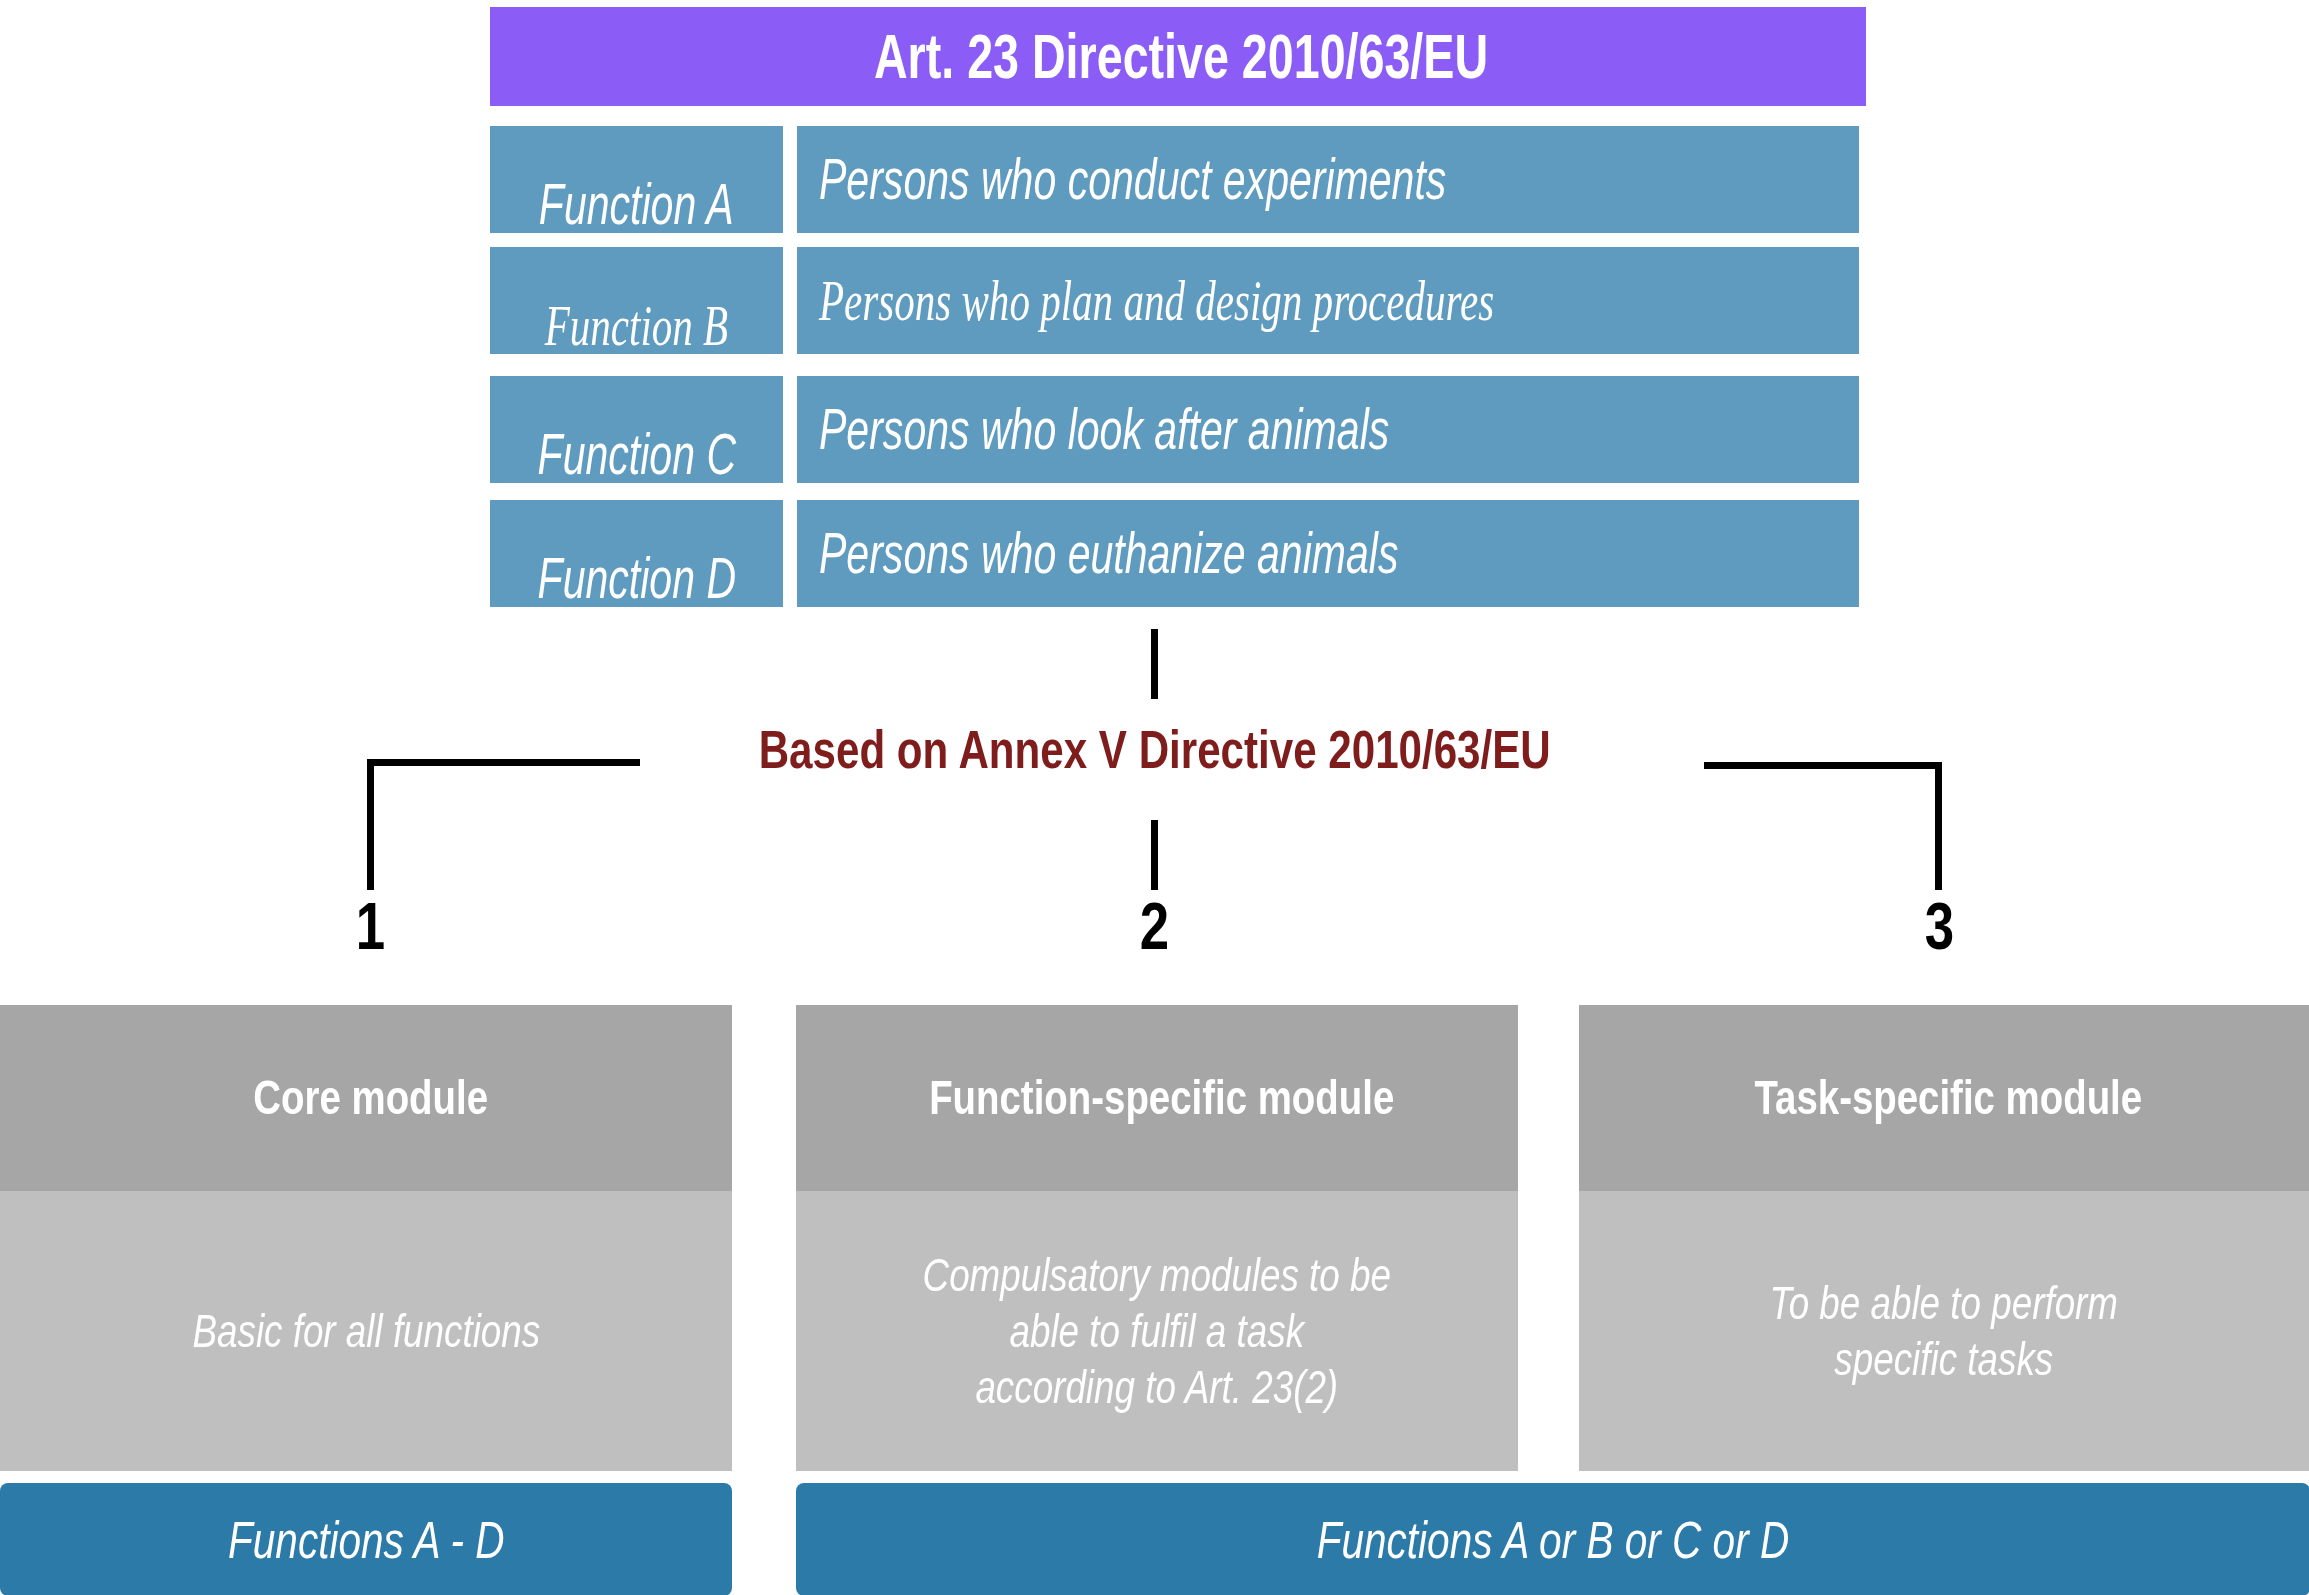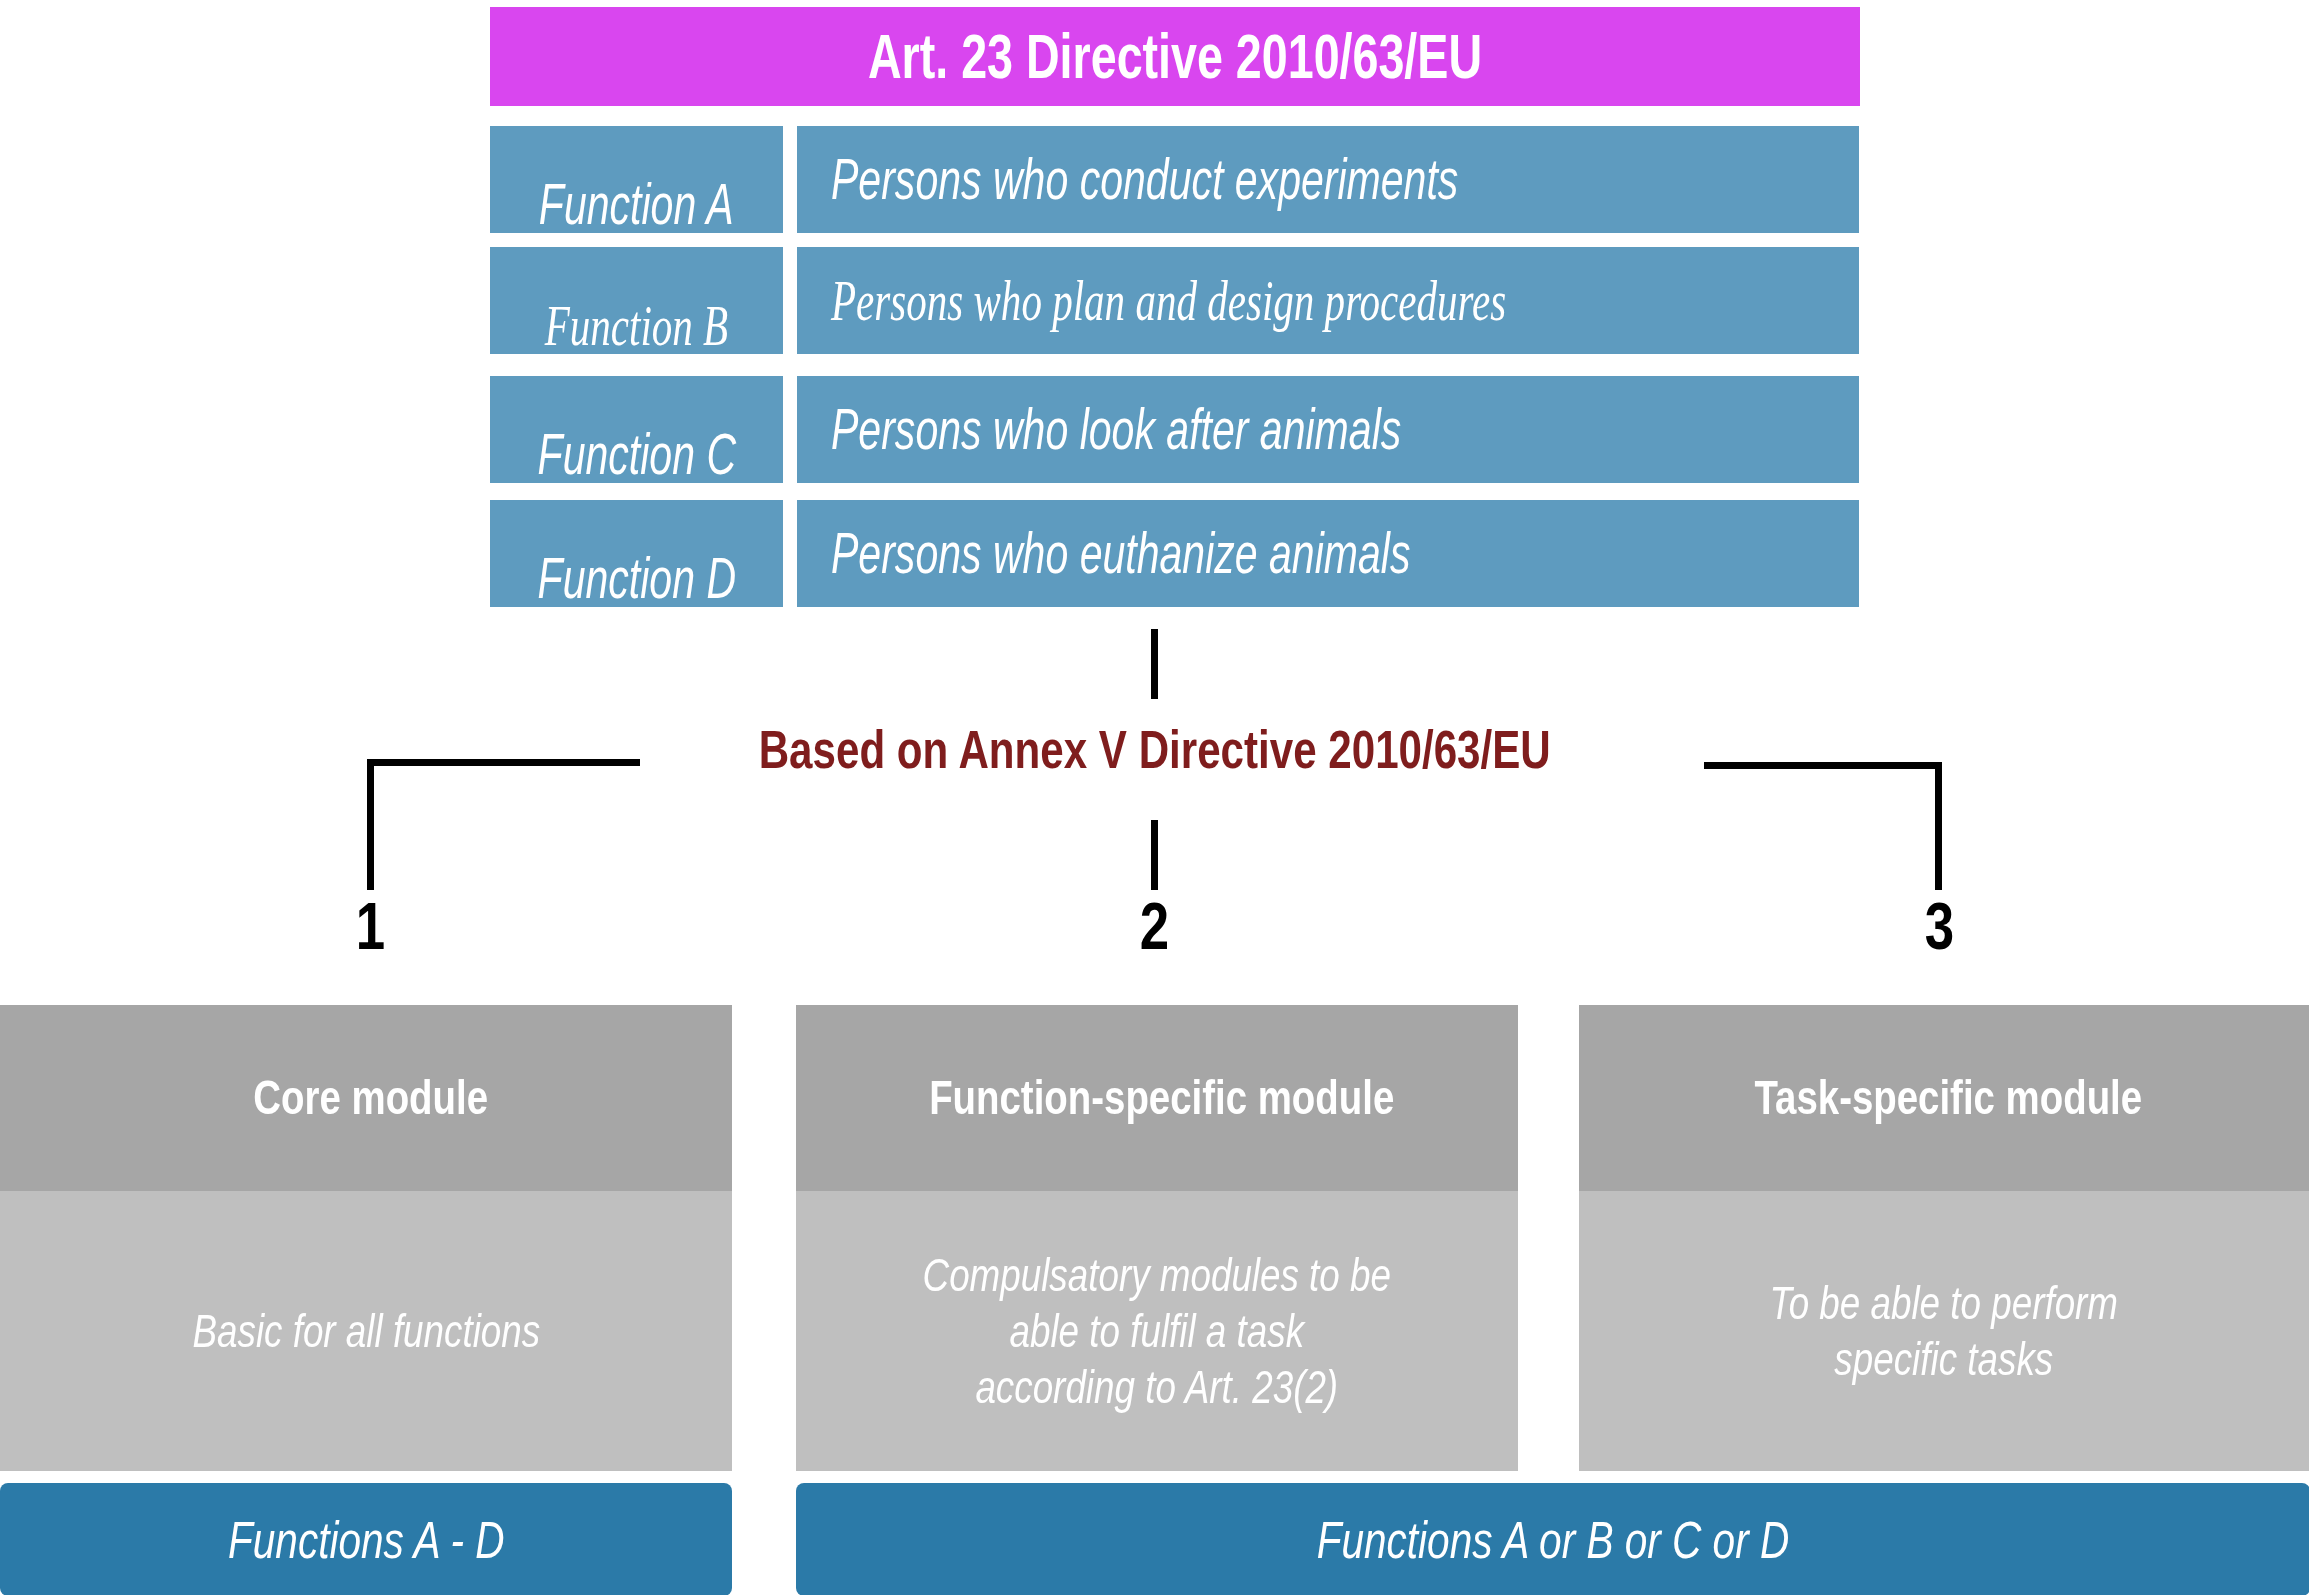--- a/index.html
+++ b/index.html
@@ -23,24 +23,25 @@
     height: 1596px;
   }
 
   
   .directive-header {
     position: absolute;
     left: 490px;
     top: 7.4px;
     width: 1370px;
     height: 99px;
-    background: #d946ef;
-    display: flex;
-    align-items: center;
-    justify-content: center;
+    background: #8b5cf6;
+    display: flex;
+    align-items: center;
+    justify-content: center;
+    padding-left: 6px;
   }
   .directive-header-text {
     color: #ffffff;
     font-size: 63px;
     font-weight: bold;
     font-stretch: condensed;
     transform: scaleX(0.74);
     transform-origin: center center;
     white-space: nowrap;
     letter-spacing: 0px;
@@ -71,21 +72,21 @@
   }
   .fn-desc-box {
     position: absolute;
     left: 307px;
     top: 0;
     width: 1062px;
     height: 107px;
     background: #5e9bbf;
     display: flex;
     align-items: center;
-    padding-left: 34px;
+    padding-left: 22px;
     box-sizing: border-box;
   }
   .fn-label-text, .fn-desc-text {
     color: #ffffff;
     font-size: 57px;
     font-style: italic;
     font-weight: normal;
     transform: scaleX(0.72);
     transform-origin: center center;
     white-space: nowrap;

